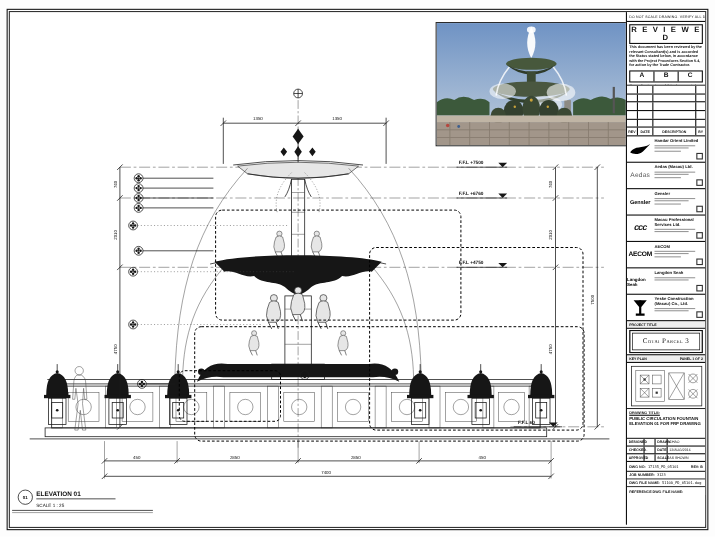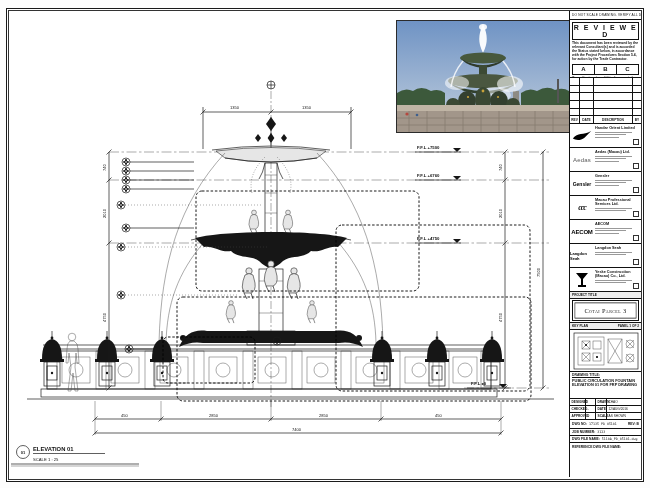--- a/index.html
+++ b/index.html
@@ -37,21 +37,21 @@
   .consultants{display:flex;flex-direction:column;}
   .crow{height:24px;border-bottom:1px solid #111;display:flex;position:relative;box-sizing:border-box;}
   .crow .logo{width:24px;display:flex;align-items:center;justify-content:center;border-right:none;}
   .crow .cinfo{flex:1;padding:2px 2px 0 1px;}
   .cname{font-size:3.8px;font-weight:bold;line-height:1.05;}
   .ml{height:1px;background:#999;margin:1.6px 0 0 0;}
   .ml.m1{width:85%;} .ml.m2{width:70%;} .ml.m3{width:55%;}
   .chk{width:4px;height:4px;border:.6px solid #333;position:absolute;right:2px;bottom:2px;background:#fff;}
   .logo-aedas{font-size:6px;color:#5a5a5a;letter-spacing:.2px;}
   .logo-gensler{font-size:5px;font-weight:bold;color:#000;}
-  .logo-ccc{font-size:8px;font-weight:bold;font-style:italic;color:#111;font-family:Liberation Serif, serif;letter-spacing:-1px;text-align:right;}
+  .logo-ccc{font-size:8px;font-weight:bold;font-style:italic;color:#111;font-family:Liberation Mono, monospace;letter-spacing:-1px;text-align:right;}
   .logo-aecom{font-size:6px;font-weight:bold;color:#000;letter-spacing:-.2px;}
   .logo-ls{font-size:4px;font-weight:bold;color:#000;}
   .ptitle-strip{height:6px;font-size:3.2px;font-weight:bold;line-height:6px;padding-left:2px;border-bottom:1px solid #111;background:#eee;}
   .banner{height:24px;display:flex;align-items:center;justify-content:center;padding:2px;}
   .banner-frame{width:100%;height:100%;border:1px solid #111;box-shadow:inset 0 0 0 1.6px #fff, inset 0 0 0 2.2px #111;display:flex;align-items:center;justify-content:center;font-family:"Liberation Serif",serif;font-variant:small-caps;font-size:6.4px;letter-spacing:.4px;}
   .keyplan-strip{height:6px;font-size:3.2px;font-weight:bold;line-height:6px;display:flex;justify-content:space-between;padding:0 2px;border-bottom:1px solid #111;background:#eee;}
   .keyplan{height:42px;display:flex;align-items:center;justify-content:center;}
   .dtitle{height:27px;padding:1px 2px;}
   .dtitle .lbl{font-size:3.4px;font-weight:bold;text-decoration:underline;}
   .dtitle .val{font-size:3.9px;font-weight:bold;line-height:1.25;margin-top:1.5px;}

